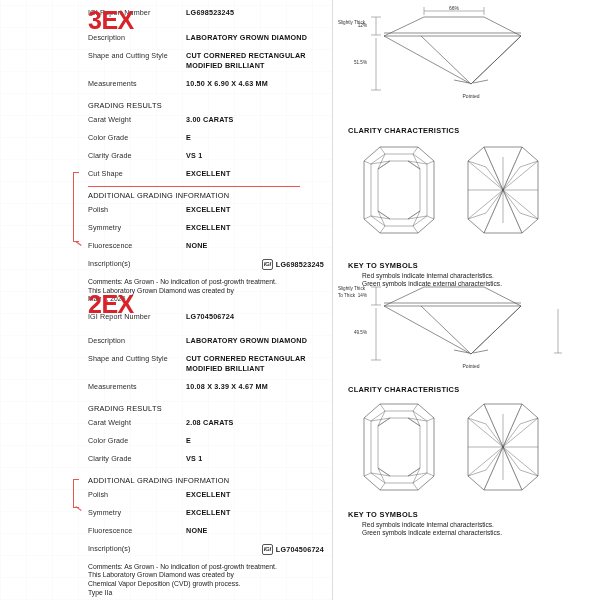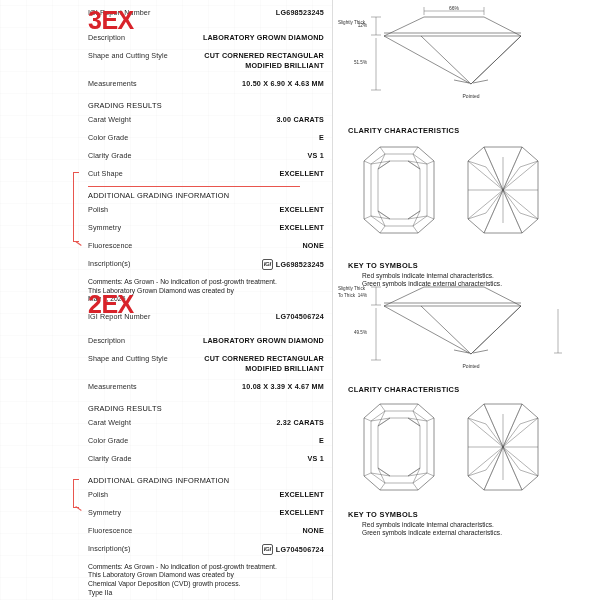--- a/index.html
+++ b/index.html
@@ -44,21 +44,21 @@
     min-height:16px;
     padding-top:2px;
   }
   .row .lbl{
     width:98px;flex:0 0 98px;
     color:#2b2b2b;
     font-size:7.2px;
     letter-spacing:0.1px;
   }
   .row .val{
-    flex:1;text-align:right;
+    flex:1;
     font-weight:bold;
     font-size:7.2px;
     letter-spacing:0.2px;
     color:#111;
   }
   .row .val.multi{line-height:10px;}
   .date-row{
     font-size:7.2px;color:#2b2b2b;
     padding-top:4px;padding-bottom:3px;
   }
@@ -231,21 +231,21 @@
 
     <div class="row">
       <div class="lbl">Measurements</div>
       <div class="val">10.08 X 3.39 X 4.67 MM</div>
     </div>
 
     <div class="section-hd">GRADING RESULTS</div>
 
     <div class="row">
       <div class="lbl">Carat Weight</div>
-      <div class="val">2.32 CARATS</div>
+      <div class="val">2.08 CARATS</div>
     </div>
     <div class="row">
       <div class="lbl">Color Grade</div>
       <div class="val">E</div>
     </div>
     <div class="row">
       <div class="lbl">Clarity Grade</div>
       <div class="val">VS 1</div>
     </div>
 

